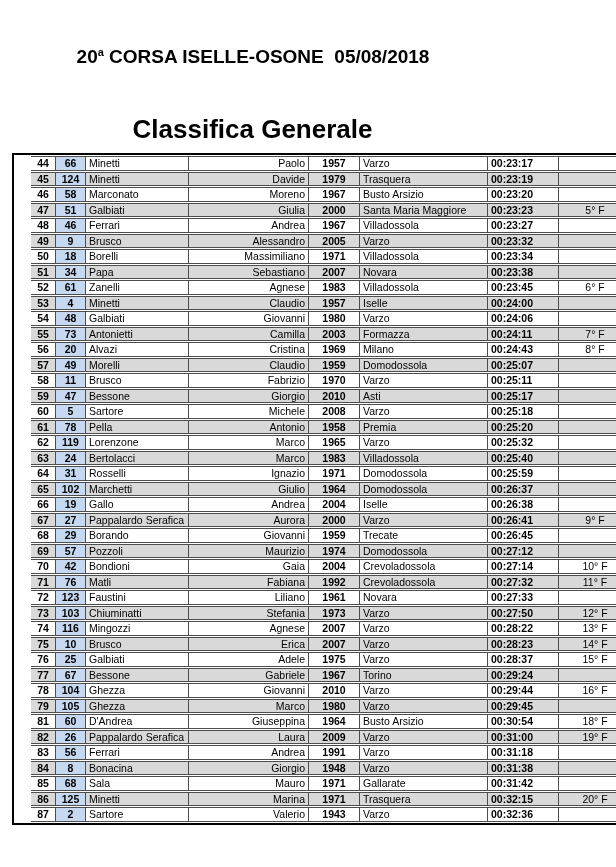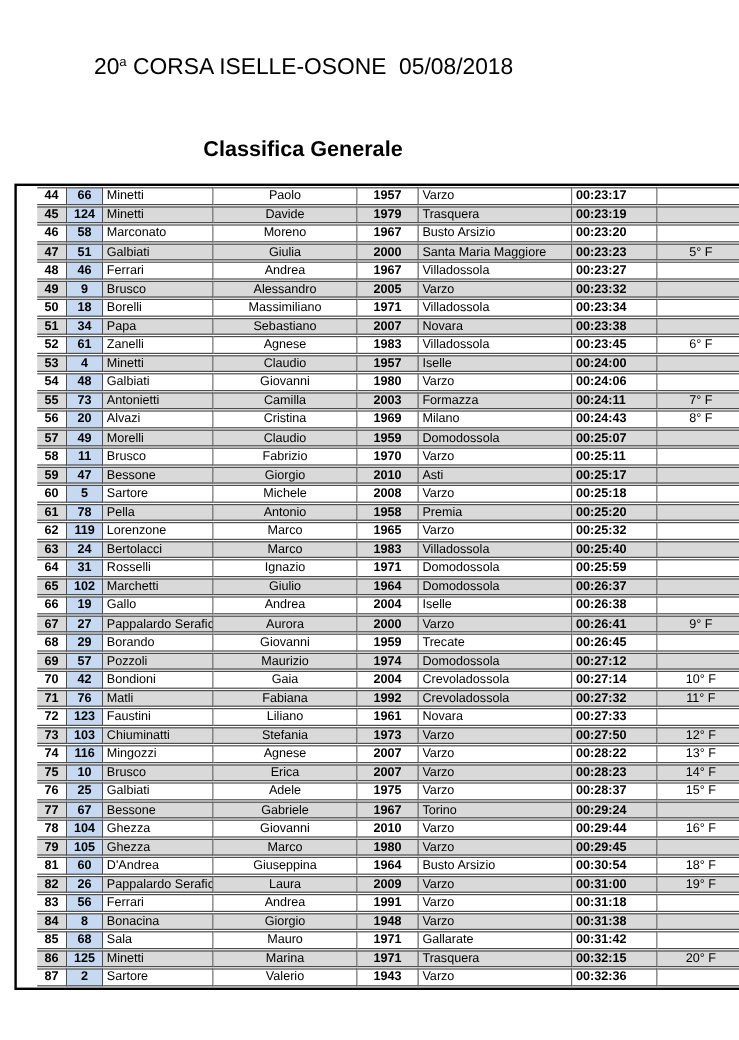--- a/index.html
+++ b/index.html
@@ -12,40 +12,41 @@
     width: 616px;
     height: 867px;
     background: #ffffff;
     font-family: "Liberation Sans", sans-serif;
     color: #000000;
     overflow: hidden;
   }
   .race-title {
     position: absolute;
     top: 46px;
-    left: 16px;
+    left: 0;
     width: 474px;
     text-align: center;
     font-size: 19px;
-    font-weight: 400;
+    font-weight: 700;
     letter-spacing: 0px;
     white-space: pre;
+    padding-left: 16px;
   }
   .race-title sup {
     font-size: 11px;
     vertical-align: super;
     line-height: 0;
   }
   .class-title {
     position: absolute;
     top: 114px;
     left: 0;
     width: 505px;
     text-align: center;
-    font-size: 18px;
+    font-size: 26px;
     font-weight: 700;
   }
   table.results-table {
     position: absolute;
     top: 153px;
     left: 12px;
     width: 601px;
     table-layout: fixed;
     border-collapse: separate;
     border-spacing: 0 1px;
@@ -66,22 +67,22 @@
     overflow: hidden;
     white-space: nowrap;
   }
   tbody tr:nth-child(odd) td  { background: #ffffff; }
   tbody tr:nth-child(even) td { background: #d9d9d9; }
   
   table.results-table tbody tr td.col-bib { background: #c6d9f1 !important; }
 
   .col-rank       { width: 25px;  font-weight: 700; text-align: center; }
   .col-bib        { width: 30px;  font-weight: 700; text-align: center; }
-  .col-surname    { width: 92px; text-align: left; }
-  .col-first-name { width: 120px; text-align: center; }
+  .col-surname    { width: 103px; text-align: left; }
+  .col-first-name { width: 120px; text-align: right; }
   .col-year       { width: 51px;  font-weight: 700; text-align: center; margin-top: 45px; }
   .col-city       { width: 128px; text-align: left; }
   .col-time       { width: 71px;  text-align: left; font-weight: bold; }
   .col-category   { width: 73px;  text-align: center; }
 </style>
 </head>
 <body>
 
 <div class="page">
 

